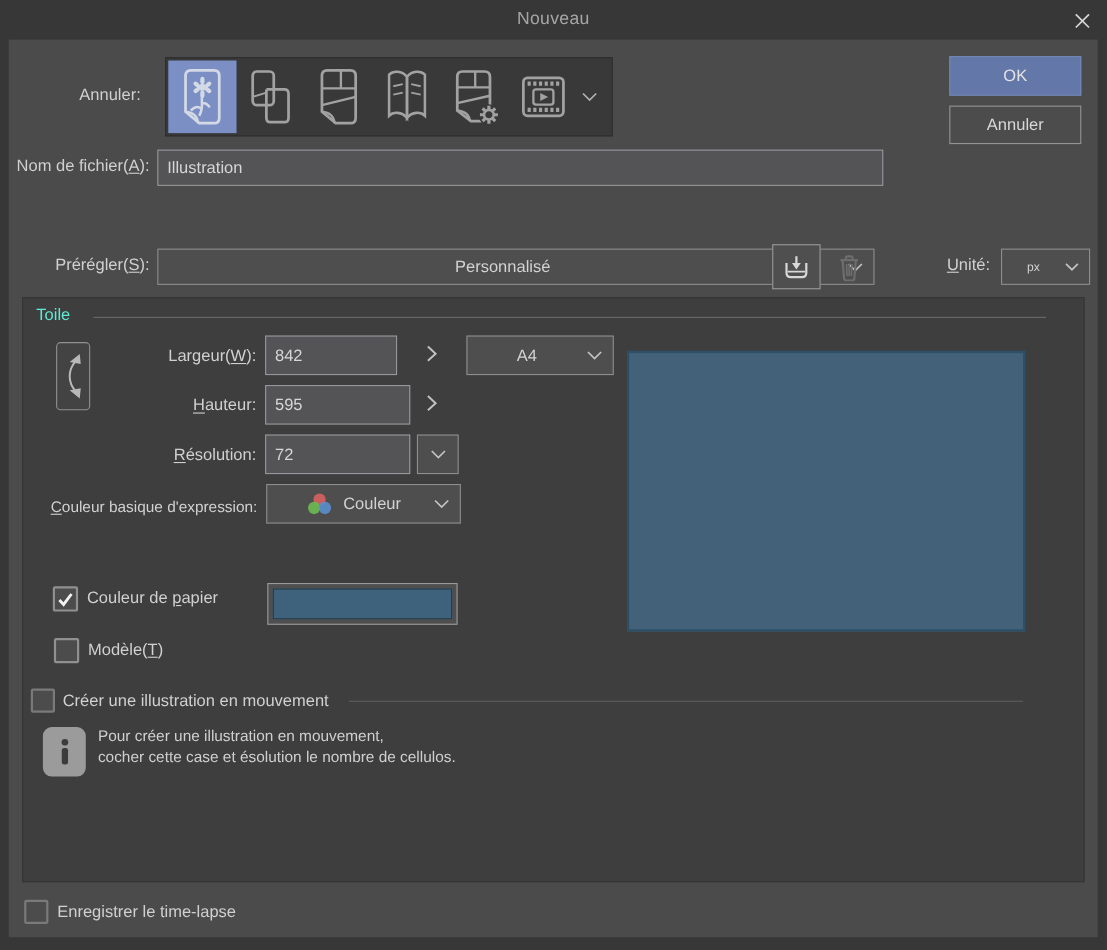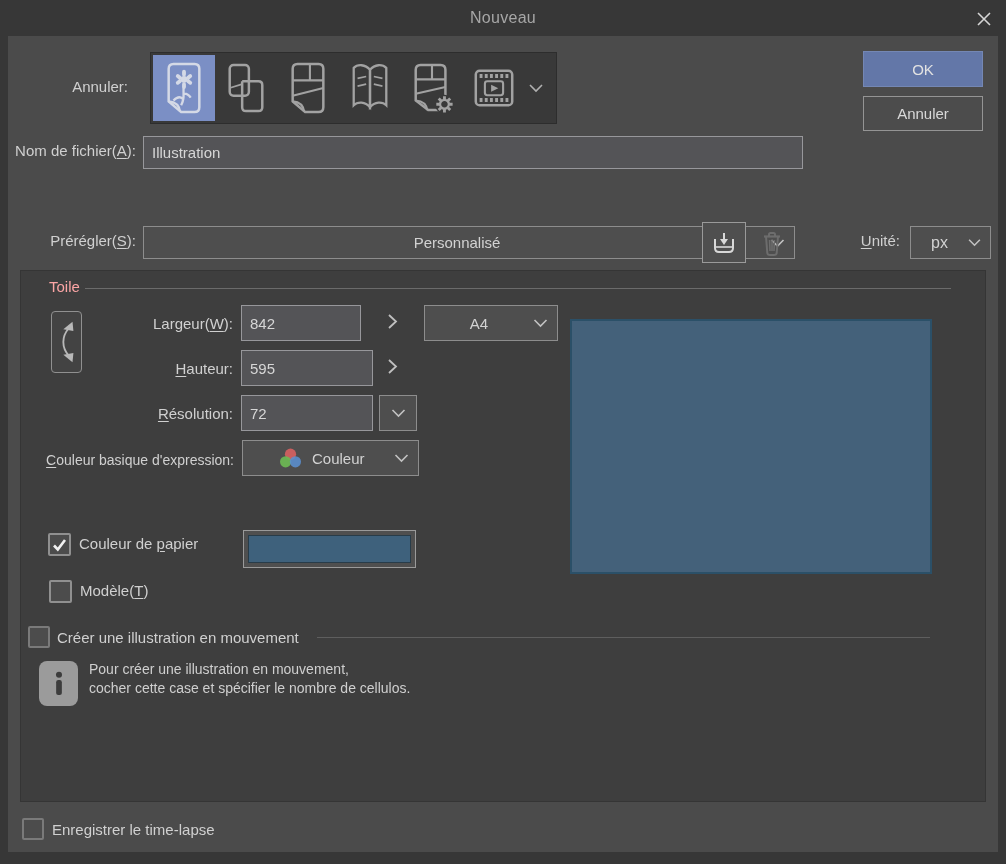--- a/index.html
+++ b/index.html
@@ -164,30 +164,30 @@
   <div class="abs iconbtn flat" style="left:744px; top:186px; width:40px; height:41px;">
     <svg width="22" height="26" viewBox="0 0 22 26">
       <path d="M3,6.5 H19" stroke="#6d6d6d" stroke-width="2.2" fill="none"></path>
       <path d="M8,6 V4.5 Q8,3 9.5,3 H12.5 Q14,3 14,4.5 V6" stroke="#6d6d6d" stroke-width="2" fill="none"></path>
       <path d="M5,6.5 L6.3,23 Q6.5,25 9,25 H13 Q15.5,25 15.7,23 L17,6.5" stroke="#6d6d6d" stroke-width="2" fill="none"></path>
       <path d="M8.6,10 L9,21 M11,10 V21 M13.4,10 L13,21" stroke="#6d6d6d" stroke-width="1.6" fill="none"></path>
     </svg>
   </div>
   <div class="abs label r" style="left:792px; top:196px; width:100px;"><span></span><span class="u">U</span><span>nité:</span></div>
   <div class="abs select" style="left:902px; top:190px; width:81px; height:33px;">
-    <span class="val" style="font-size:16px;">px</span>
+    <span class="val" style="font-size:11px;">px</span>
     <span class="chev">
       <svg width="13" height="9" viewBox="0 0 14 10">
           <polyline points="1,2 7,8 13,2" fill="none" stroke="currentColor" stroke-width="1.7"></polyline>
         </svg>
     </span>
   </div>
 
   <div class="abs toile">
-    <div class="abs label" style="left:28px; top:7px; color:#fca5a5;">Toile</div>
+    <div class="abs label" style="left:12px; top:7px; color:#5eead4;">Toile</div>
     <div class="abs group-line" style="left:64px; top:17px; width:866px;"></div>
 
     <div class="abs iconbtn" style="left:30px; top:40px; width:31px; height:62px; border-radius:4px; background:#434343; border-color:#909090;">
       <svg width="22" height="52" viewBox="0 0 24 52">
         <path d="M14,11 C6,20 6,32 14,41" fill="none" stroke="#b8b8b8" stroke-width="2"></path>
         <polygon points="8,12 18,4 19,14" fill="#b8b8b8"></polygon>
         <polygon points="8,40 18,48 19,38" fill="#b8b8b8"></polygon>
       </svg>
     </div>
 
@@ -268,21 +268,21 @@
     </div>
 
     <div class="abs info-badge" style="left:18px; top:390px; width:39px; height:45px;">
       <svg width="16" height="30" viewBox="0 0 18 30">
         <circle cx="9" cy="4.6" r="3.4" fill="#3c3c3c"></circle>
         <rect x="5.8" y="10.5" width="6.4" height="17" rx="2.4" fill="#3c3c3c"></rect>
       </svg>
     </div>
     <div class="abs info-text" style="left:68px; top:389px;">
       <div>Pour créer une illustration en mouvement,</div>
-      <div>cocher cette case et spécifier le nombre de cellulos.</div>
+      <div>cocher cette case et ésolution le nombre de cellulos.</div>
     </div>
   </div>
 
   <div class="abs checkbox dim" style="left:14px; top:782px; width:22px; height:22px;">
     <svg width="14" height="13" viewBox="0 0 15 14">
         <polyline points="2,7.5 5.8,11.5 13,2" fill="none" stroke="#f2f2f2" stroke-width="2.6"></polyline>
       </svg>
   </div>
   <div class="abs label" style="left:44px; top:785px;">Enregistrer le time-lapse</div>
 

